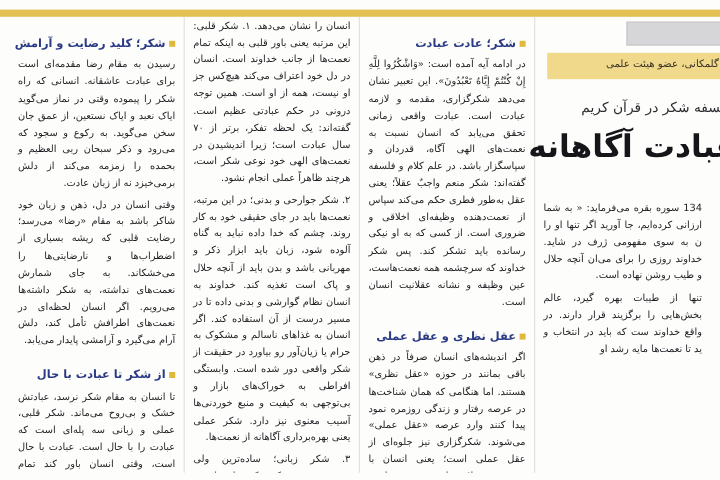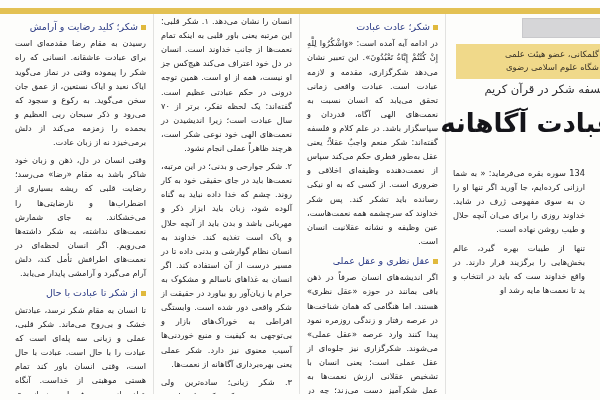--- a/index.html
+++ b/index.html
@@ -96,23 +96,23 @@
     font-weight:bold;
     color:#15151a;
     letter-spacing:-0.3px;
     text-align:right;
     white-space:nowrap;
   }
 
   
   .sec-head {
     font-size:9.5px;
-    font-weight:normal;
+    font-weight:bold;
     color:#2b3a84;
-    margin:7px 0 3px 0;
+    margin:17px 0 3px 0;
     text-align:right;
     white-space:nowrap;
     line-height:1.3;
   }
   .sec-head .bullet {
     display:inline-block;
     width:5px; height:5px;
     background:#e0b93c;
     margin-left:3px;
     vertical-align:middle;
@@ -176,20 +176,19 @@
       <div class="sec-head">
         <span class="bullet"></span><span>از شکر تا عبادت با حال</span>
       </div>
       <div class="para">تا انسان به مقام شکر نرسد، عبادتش خشک و بی‌روح می‌ماند. شکر قلبی، عملی و زبانی سه پله‌ای است که عبادت را با حال است. عبادت با حال است، وقتی انسان باور کند تمام هستی موهبتی از خداست. آنگاه عبادت از سر معرفت است نه از روی عادت. شکر تنها تشکر از نعمت، بلکه نقشه راه زندگی مؤمن است. انسان شاکر در دل آرام است، در رفتار متعادل و در عبادت عاشق.</div>
     </div>
 
   </div>
 
   <div class="byline">
     <div>گلمکانی، عضو هیئت علمی</div>
-    <div>شگاه علوم اسلامی رضوی</div>
   </div>
 
   <div class="kicker">لسفه شکر در قرآن کریم</div>
 
   <div class="headline">عبادت آگاهانه</div>
 
 </div>
 
 </body></html>

